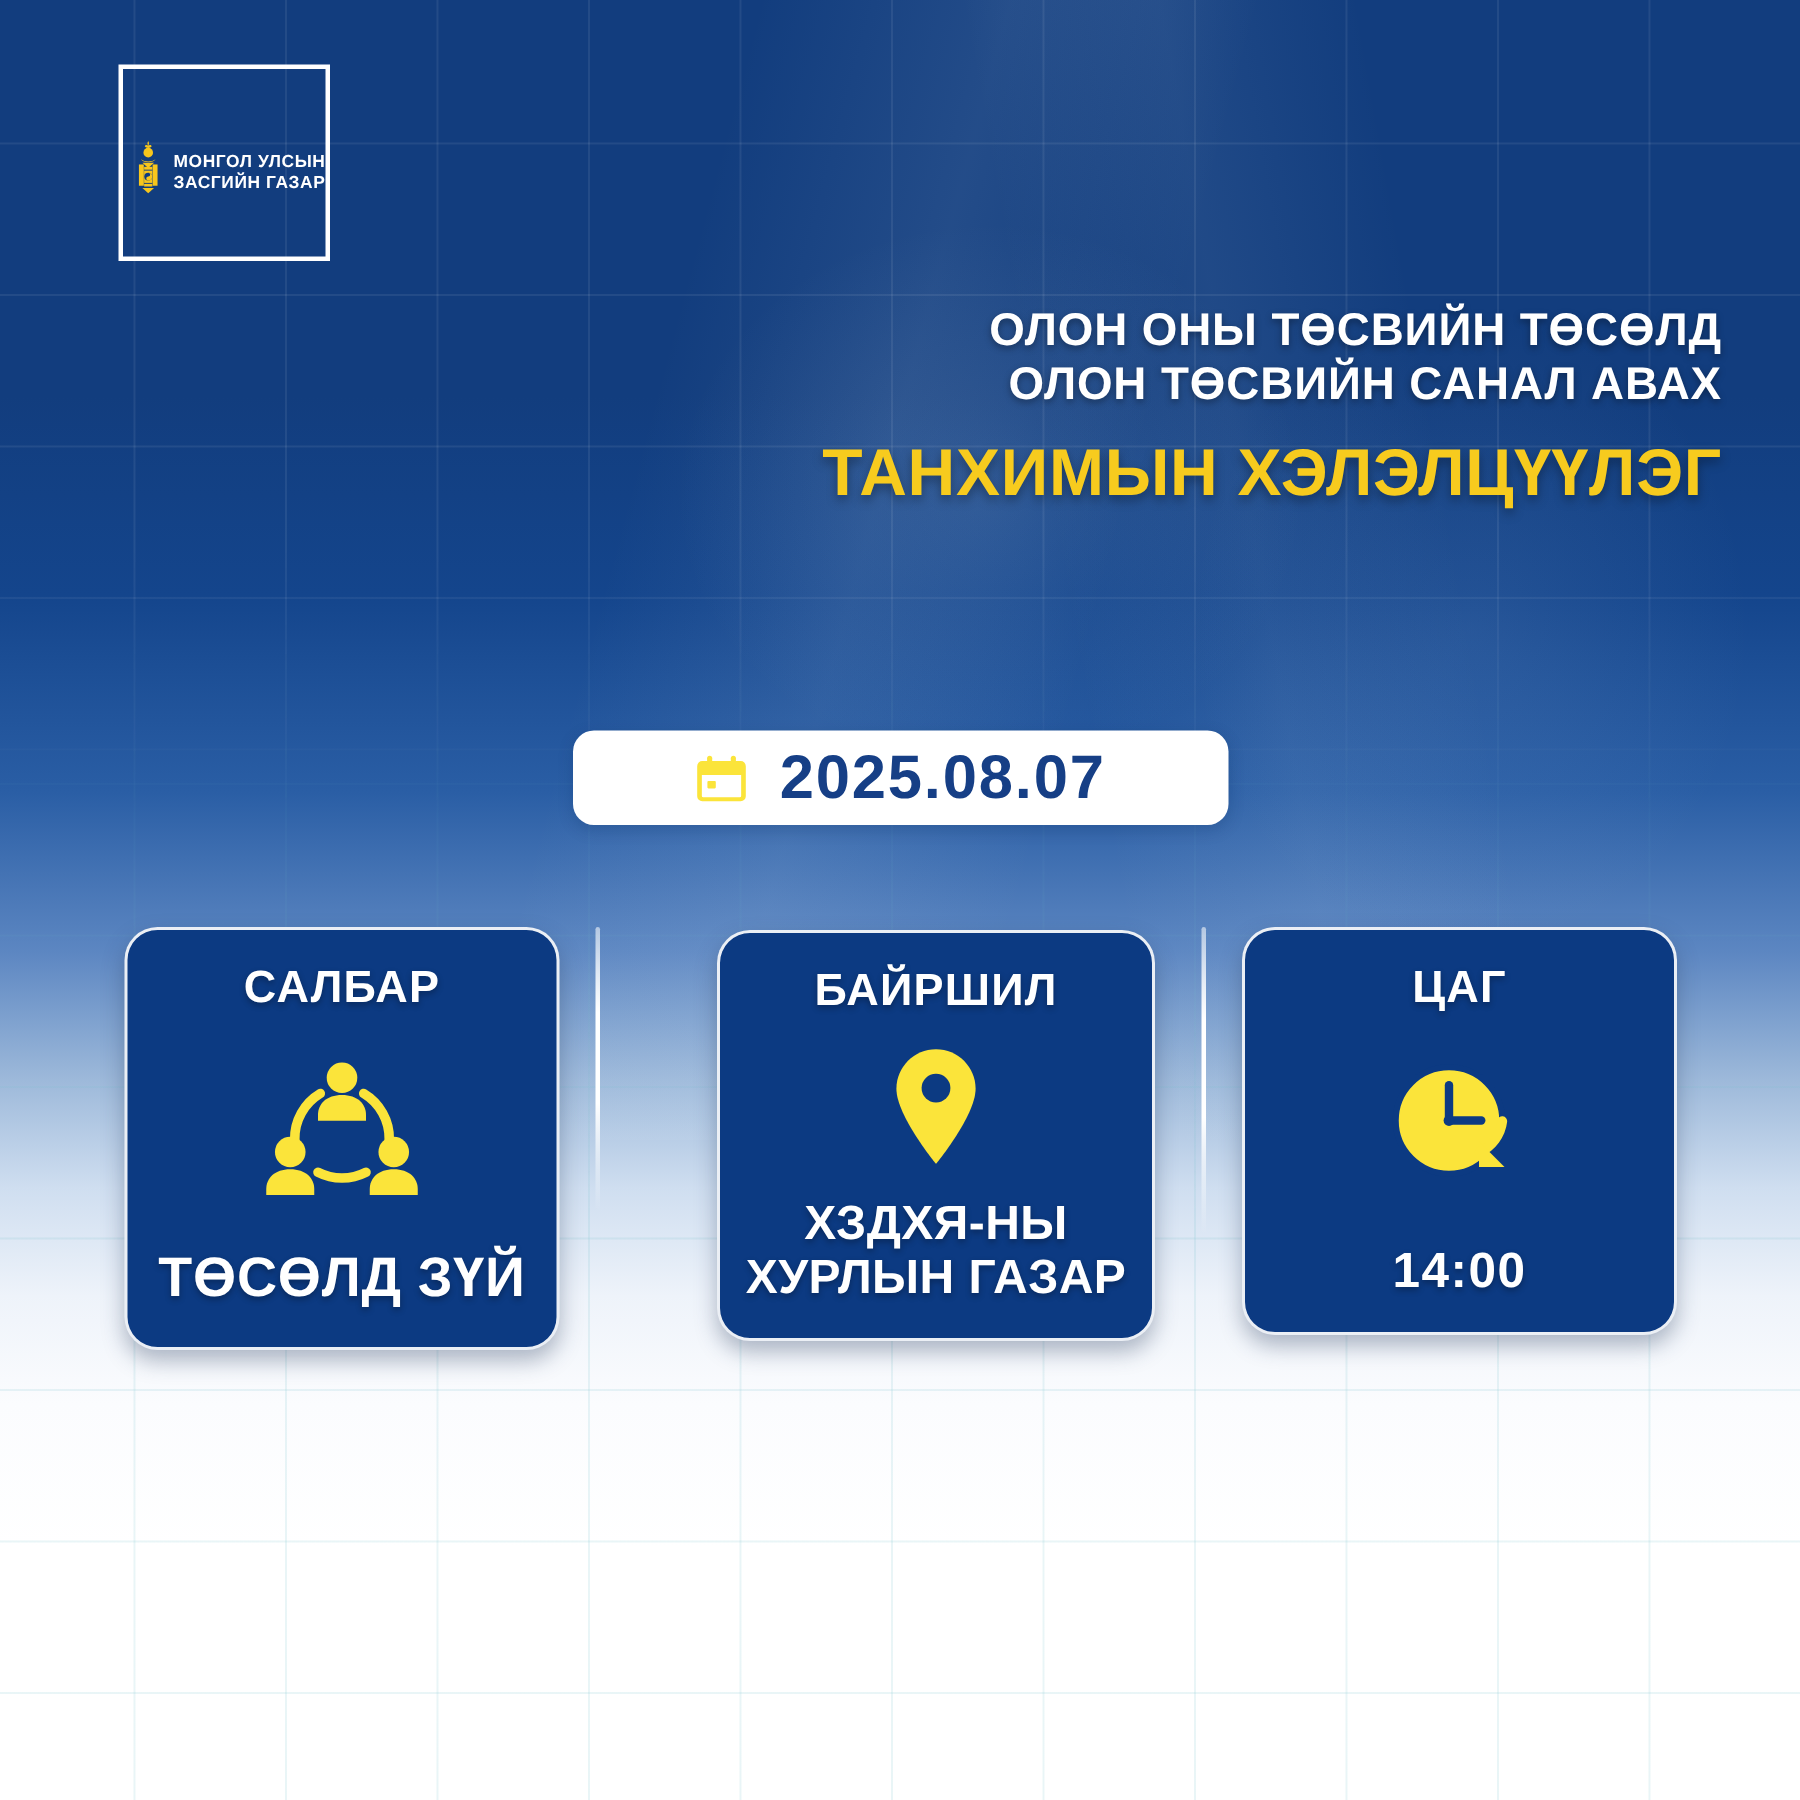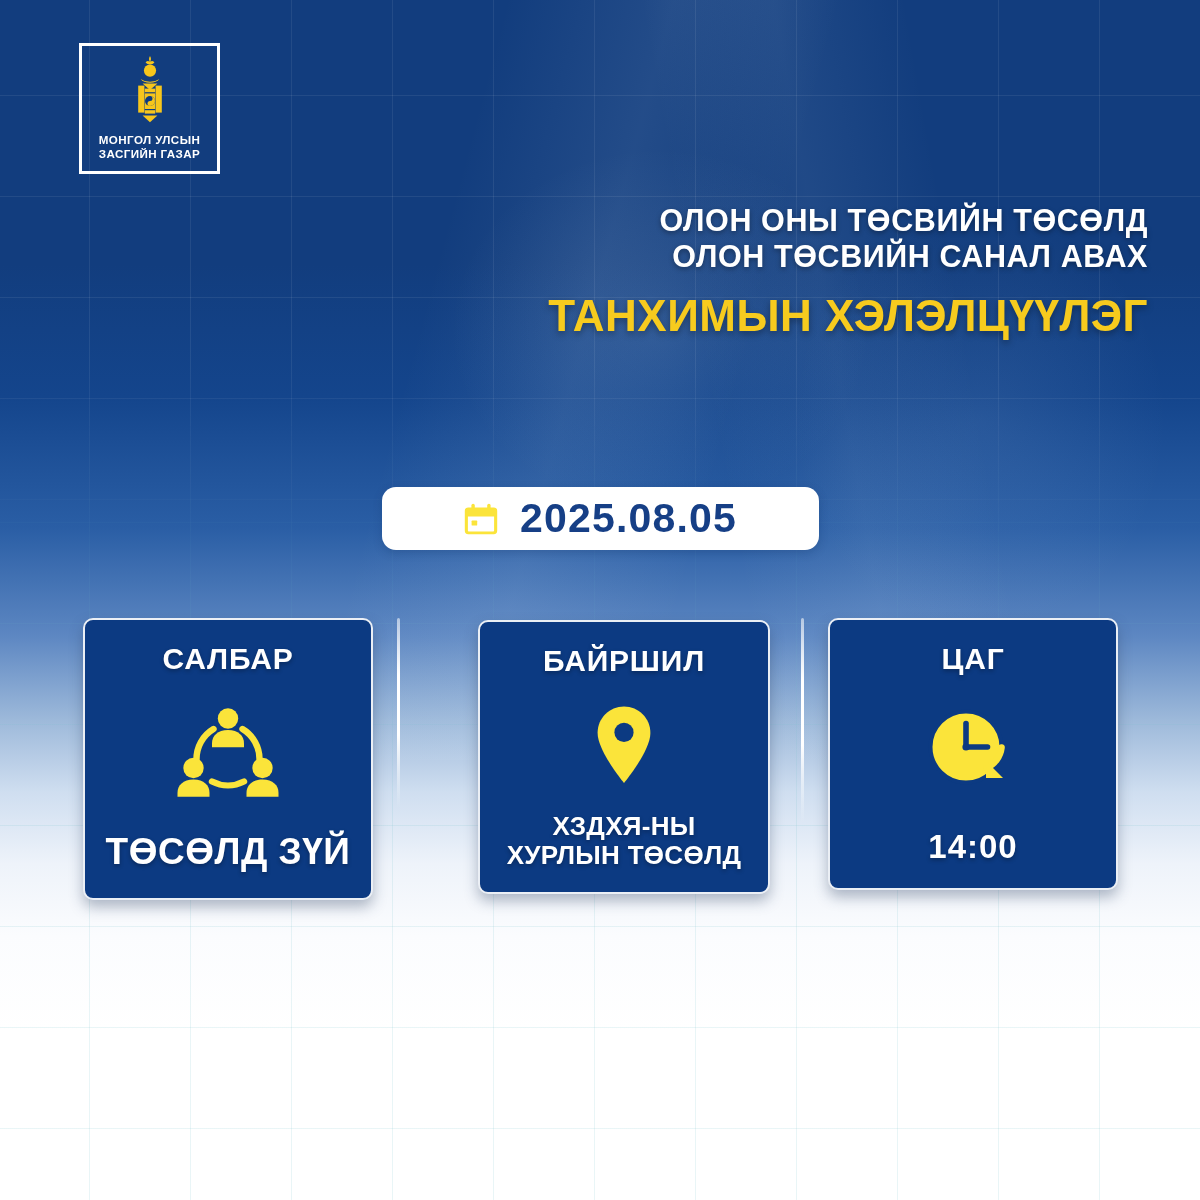--- a/index.html
+++ b/index.html
@@ -77,21 +77,21 @@
   
   #logo-box {
     position: absolute;
     left: 79px;
     top: 43px;
     width: 141px;
     height: 131px;
     border: 3px solid #ffffff;
     box-sizing: border-box;
     display: flex;
-    flex-direction: column;
+    flex-direction: row;
     align-items: center;
     justify-content: flex-start;
     padding-top: 9px;
   }
   #logo-emblem { width: 64px; height: 74px; display:block; }
   .logo-line {
     color: #ffffff;
     font-size: 11.6px;
     font-weight: bold;
     letter-spacing: 0.4px;
@@ -150,21 +150,21 @@
     font-size: 41px;
     letter-spacing: 1.2px;
     line-height: 41px;
   }
 
   
   .card {
     position: absolute;
     background: #0c3a82;
     border: 2px solid rgba(255,255,255,0.92);
-    border-radius: 10px;
+    border-radius: 22px;
     box-sizing: border-box;
     box-shadow: 0 7px 14px rgba(40,60,95,0.35);
     display: flex;
     flex-direction: column;
     align-items: center;
   }
   #card-salbar   { left: 83px;  top: 618px; width: 290px; height: 282px; }
   #card-bairshil { left: 478px; top: 620px; width: 292px; height: 274px; }
   #card-tsag     { left: 828px; top: 618px; width: 290px; height: 272px; }
 
@@ -185,21 +185,21 @@
     width: 100%;
   }
   .card-value {
     color: #ffffff;
     font-weight: bold;
     text-align: center;
     line-height: 1.12;
     text-shadow: 0 2px 4px rgba(0,0,0,0.3);
   }
   #salbar-value { font-size: 37px; letter-spacing: 0.5px; margin-bottom: 26px; }
-  #bairshil-value { font-size: 26px; letter-spacing: 0.3px; margin-bottom: 22px; }
+  #bairshil-value { font-size: 32px; letter-spacing: 0.3px; margin-bottom: 22px; }
   #tsag-value { font-size: 33px; letter-spacing: 1px; margin-bottom: 22px; }
 
   .divider {
     position: absolute;
     width: 3px;
     background: linear-gradient(to bottom, rgba(255,255,255,0.55) 0%, #ffffff 30%, #ffffff 62%, rgba(255,255,255,0.0) 100%);
     border-radius: 2px;
   }
   #divider-1 { left: 397px; top: 618px; height: 190px; }
   #divider-2 { left: 801px; top: 618px; height: 205px; }
@@ -260,21 +260,21 @@
   <div id="date-pill">
     <svg id="calendar-icon" viewBox="0 0 34 34">
       <g fill="#fbe43a">
         <rect x="7.4" y="1.8" width="3.4" height="6.2" rx="1.7"></rect>
         <rect x="23.2" y="1.8" width="3.4" height="6.2" rx="1.7"></rect>
         <path d="M4.2 5.4 h25.6 a3.4 3.4 0 0 1 3.4 3.4 v20.0 a3.4 3.4 0 0 1 -3.4 3.4 h-25.6 a3.4 3.4 0 0 1 -3.4 -3.4 v-20.0 a3.4 3.4 0 0 1 3.4 -3.4 Z
                  M3.9 14.6 v14.0 a0.9 0.9 0 0 0 0.9 0.9 h24.4 a0.9 0.9 0 0 0 0.9 -0.9 v-14.0 Z"></path>
         <rect x="7.6" y="18.6" width="5.6" height="5.0" rx="0.7"></rect>
       </g>
     </svg>
-    <div id="date-text">2025.08.05</div>
+    <div id="date-text">2025.08.07</div>
   </div>
 
   <div class="divider" id="divider-1"></div>
   <div class="divider" id="divider-2"></div>
 
   <div class="card" id="card-salbar">
     <div class="card-head">САЛБАР</div>
     <div class="card-icon-wrap">
       <svg width="104" height="96" viewBox="0 0 104 96">
         <g fill="none" stroke="#fbe43a" stroke-width="6.4" stroke-linecap="round">
@@ -301,21 +301,21 @@
   <div class="card" id="card-bairshil">
     <div class="card-head">БАЙРШИЛ</div>
     <div class="card-icon-wrap">
       <svg width="62" height="82" viewBox="0 0 62 82">
         <path d="M31 2.5 C16.4 2.5 4.6 14.3 4.6 28.9 C4.6 47.0 31 79.0 31 79.0 C31 79.0 57.4 47.0 57.4 28.9 C57.4 14.3 45.6 2.5 31 2.5 Z" fill="#fbe43a"></path>
         <circle cx="31" cy="28.4" r="9.6" fill="#0c3a82"></circle>
       </svg>
     </div>
     <div class="card-value" id="bairshil-value">
       <div>ХЗДХЯ-НЫ</div>
-      <div>ХУРЛЫН ТӨСӨЛД</div>
+      <div>ХУРЛЫН ГАЗАР</div>
     </div>
   </div>
 
   <div class="card" id="card-tsag">
     <div class="card-head">ЦАГ</div>
     <div class="card-icon-wrap">
       <svg width="98" height="94" viewBox="0 0 98 94">
 
         <circle cx="42" cy="41" r="35.5" fill="#fbe43a" stroke="#0c3a82" stroke-width="4"></circle>
 

